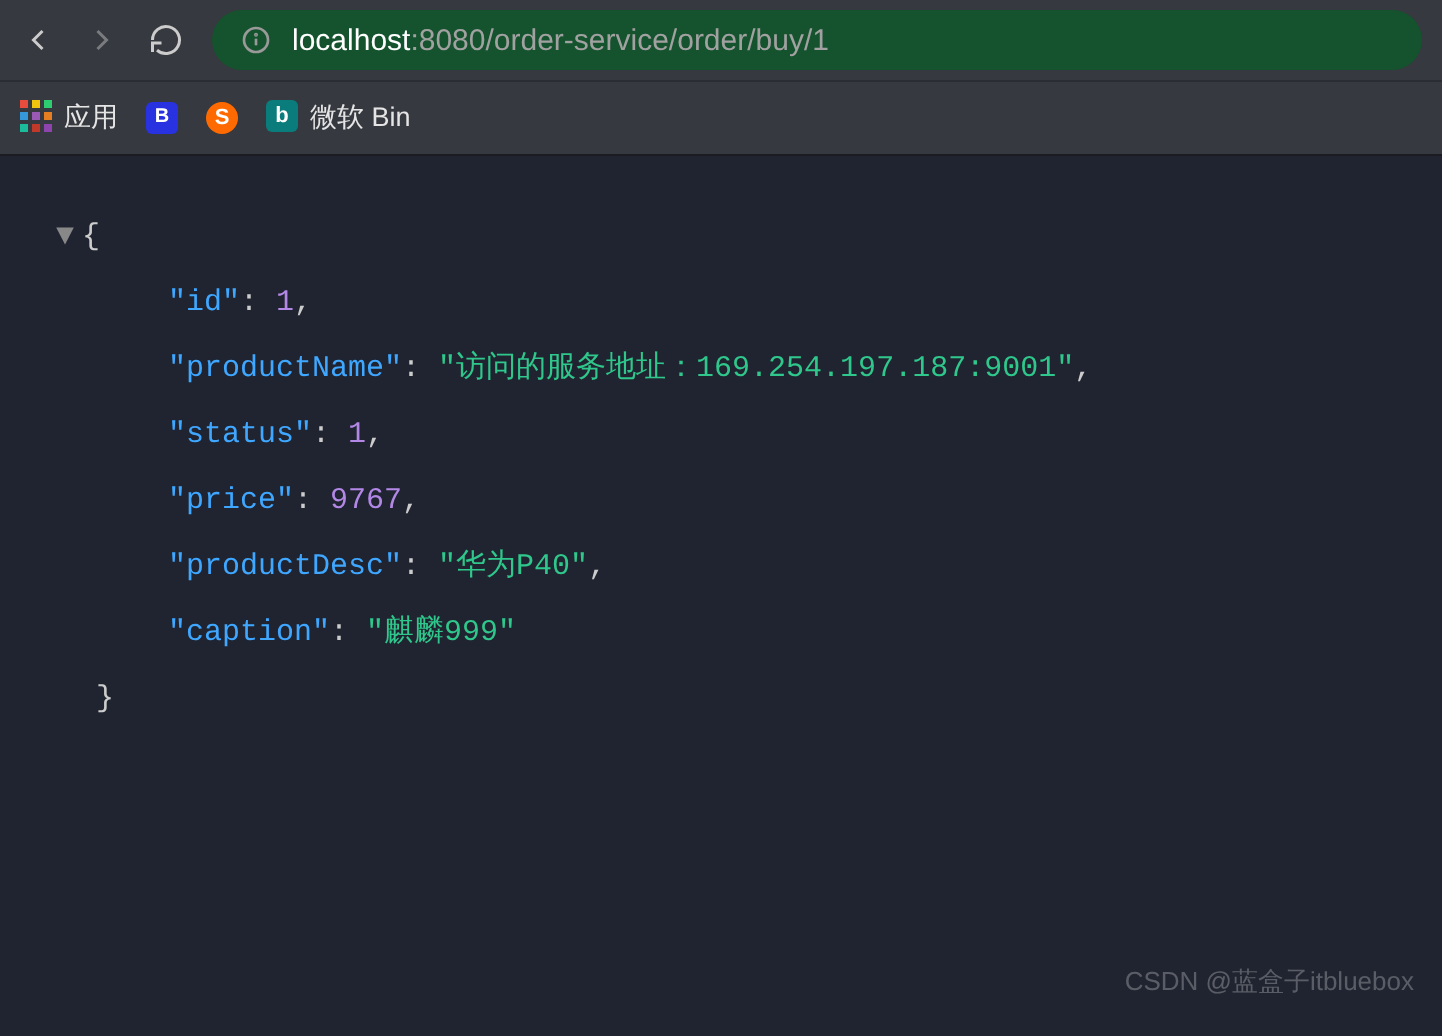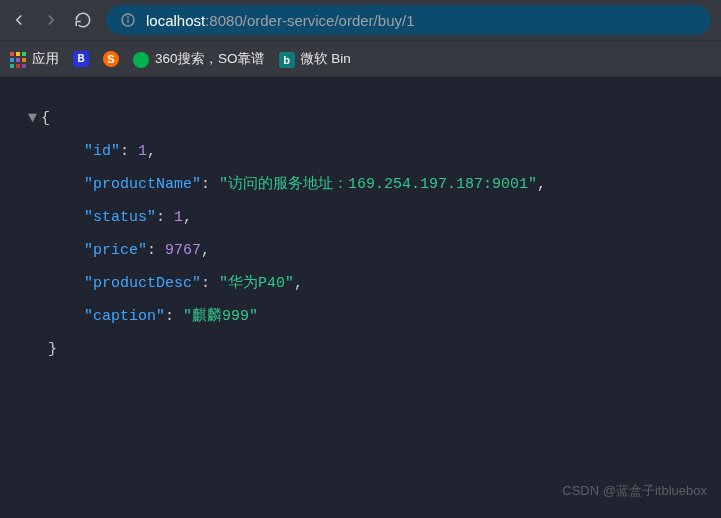--- a/index.html
+++ b/index.html
@@ -14,42 +14,42 @@
     height: 40px;
     background: #36393f;
     display: flex; align-items: center;
     padding: 0 10px;
     gap: 14px;
   }
   .nav-icon { color: #ccc; display: flex; align-items: center; justify-content: center; cursor: pointer; }
   .nav-icon svg { width: 18px; height: 18px; stroke: #ccc; fill: none; stroke-width: 2; }
   .url-box {
     flex: 1;
-    background: #0c4a6e;
+    background: #14532d;
     border-radius: 20px;
     height: 30px;
     display: flex; align-items: center;
     padding: 0 14px; gap: 10px;
     color: #bbb; font-size: 15px;
   }
   .url-box svg { width: 16px; height: 16px; stroke: #999; fill: none; stroke-width: 2; }
   .url-host { color: #fff; }
   .url-rest { color: #a1a1a1; }
   .bookmarks {
     height: 38px;
     background: #36393f;
     display: flex; align-items: center;
     padding: 0 10px; gap: 14px;
     border-top: 1px solid #2a2d33;
     border-bottom: 1px solid #1a1c21;
     font-size: 13.5px;
     color: #e5e5e5;
     white-space: nowrap;
   }
-  .bm { display: flex; align-items: flex-end; gap: 6px; cursor: pointer; }
+  .bm { display: flex; align-items: flex-start; gap: 6px; cursor: pointer; }
   .bm-icon { width: 16px; height: 16px; border-radius: 3px; display:inline-block; }
   .apps-icon {
     width: 16px; height: 16px;
     display: grid; grid-template-columns: repeat(3,1fr); grid-template-rows: repeat(3,1fr);
     gap: 1.5px;
   }
   .apps-icon span:nth-child(1){background:#e74c3c}
   .apps-icon span:nth-child(2){background:#f1c40f}
   .apps-icon span:nth-child(3){background:#2ecc71}
   .apps-icon span:nth-child(4){background:#3498db}
@@ -134,24 +134,20 @@
       </span>
     <span>应用</span>
   </div>
   <div class="bm">
     <span class="bm-icon baidu">B</span>
   </div>
   <div class="bm">
     <span class="bm-icon sogou">S</span>
   </div>
   <div class="bm">
-    <span class="bm-icon d360"></span>
-    <span>360搜索，SO靠谱</span>
-  </div>
-  <div class="bm">
     <span class="bm-icon bing">b</span>
     <span>微软 Bin</span>
   </div>
 </div>
 
 <div class="content">
   <div><span class="toggle">▼</span><span class="brace">{</span></div>
 
   <div class="row">
     <span class="key">"id"</span>: <span class="num">1</span><span class="comma">,</span>

